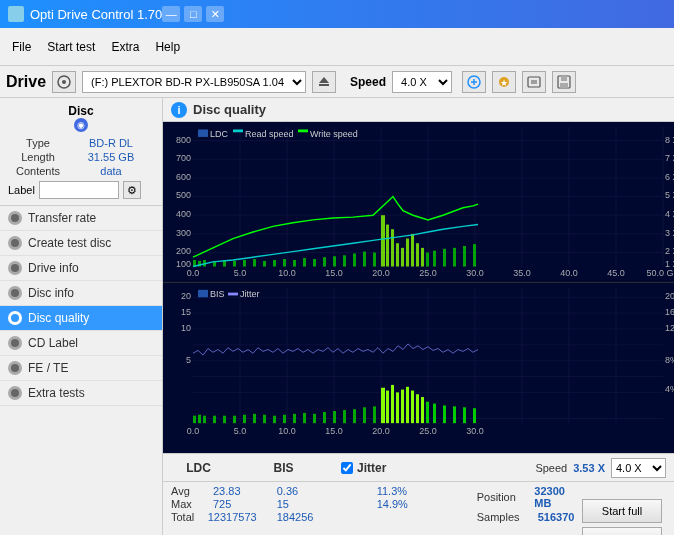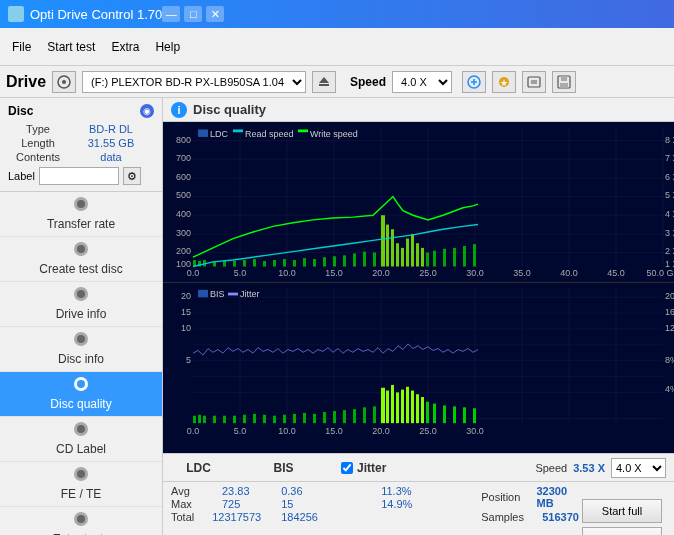--- a/index.html
+++ b/index.html
@@ -70,40 +70,40 @@
 
     
     #disc-info {
       padding: 6px 8px;
       border-bottom: 1px solid #ccc;
       background: #f0f0f0;
     }
     #disc-info .disc-header {
       display: flex; align-items: center; justify-content: space-between;
       margin-bottom: 4px;
+      flex-direction: column;
     }
     #disc-info .disc-title { font-weight: bold; font-size: 12px; }
     #disc-info .disc-icon { width: 14px; height: 14px; background: #4169e1; border-radius: 50%; display: flex; align-items: center; justify-content: center; color: white; font-size: 9px; }
     #disc-info table { width: 100%; font-size: 11px; border-collapse: collapse; }
     #disc-info td { padding: 1px 0; text-align: center; }
     #disc-info td:first-child { color: #333; width: 60px; }
     #disc-info td:last-child { color: #1e5bb5; font-weight: 500; }
     #disc-info .label-row { display: flex; align-items: center; gap: 4px; margin-top: 3px; font-size: 11px; }
     #disc-info .label-input { border: 1px solid #aaa; width: 80px; height: 18px; font-size: 11px; padding: 1px 2px; }
     #disc-info .label-star { width: 18px; height: 18px; background: #e8e8e8; border: 1px solid #aaa; display: flex; align-items: center; justify-content: center; font-size: 11px; cursor: pointer; }
 
     .sidebar-nav { flex: 1; overflow: hidden; }
     .sidebar-item {
       display: flex; align-items: center; gap: 6px;
       padding: 5px 8px;
       cursor: pointer;
       font-size: 12px;
       color: #333;
       border-bottom: 1px solid #e0e0e0;
-      flex-direction: column;
     }
     .sidebar-item.active { background: #3399ff; color: white; }
     .sidebar-item .si-icon { width: 14px; height: 14px; border-radius: 50%; background: #aaa; flex-shrink: 0; display: flex; align-items: center; justify-content: center; }
     .sidebar-item.active .si-icon { background: white; }
     .si-icon-inner { width: 8px; height: 8px; border-radius: 50%; background: #666; }
     .sidebar-item.active .si-icon-inner { background: #3399ff; }
 
     
     #status-window-bar {
       height: 28px;
@@ -151,21 +151,21 @@
     }
     .stat-col-header { font-weight: bold; color: #333; text-align: center; }
 
     #values-row {
       display: flex;
       padding: 3px 8px;
       gap: 0;
       flex: 1;
     }
     .val-section { display: flex; flex-direction: column; gap: 1px; min-width: 80px; }
-    .val-row { display: flex; gap: 16px; font-size: 11px; align-items: center; }
+    .val-row { display: flex; gap: 7px; font-size: 11px; align-items: center; }
     .val-label { color: #333; width: 35px; }
     .val-num { color: #1e5bb5; }
 
     #speed-pos-section { display: flex; flex-direction: column; gap: 2px; margin-left: 20px; font-size: 11px; }
     .sp-row { display: flex; align-items: center; gap: 6px; }
     .sp-label { color: #333; width: 55px; }
     .sp-value { color: #1e5bb5; font-weight: bold; }
 
     #buttons-section { display: flex; flex-direction: column; gap: 4px; margin-left: auto; padding-right: 4px; justify-content: center; }
     .action-btn {

